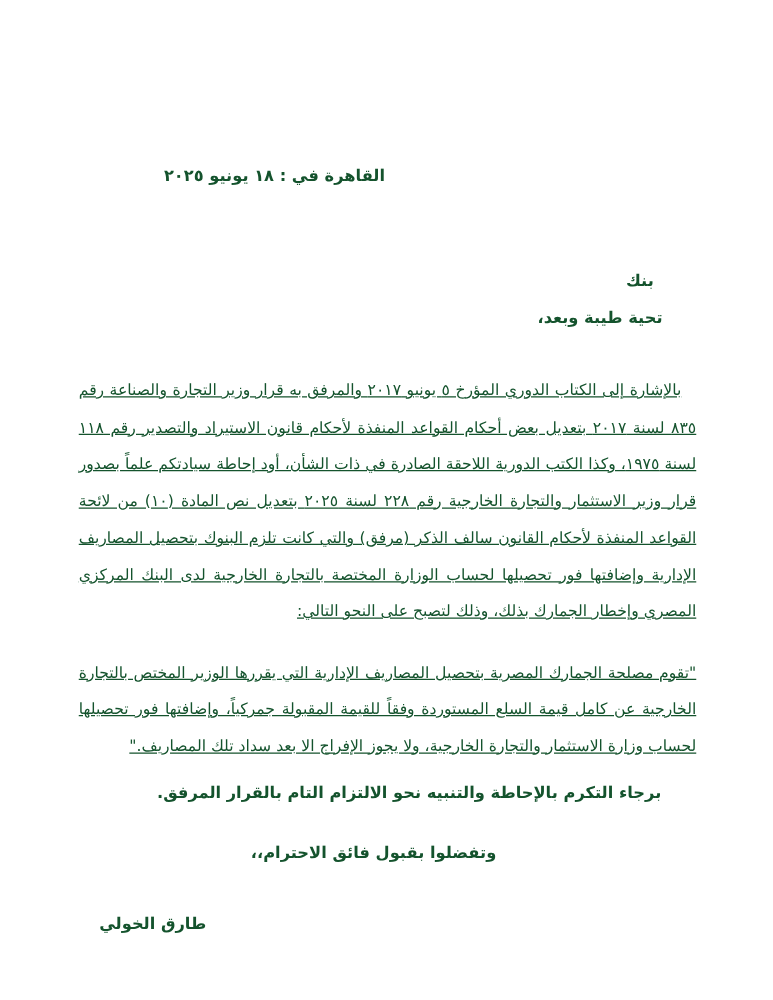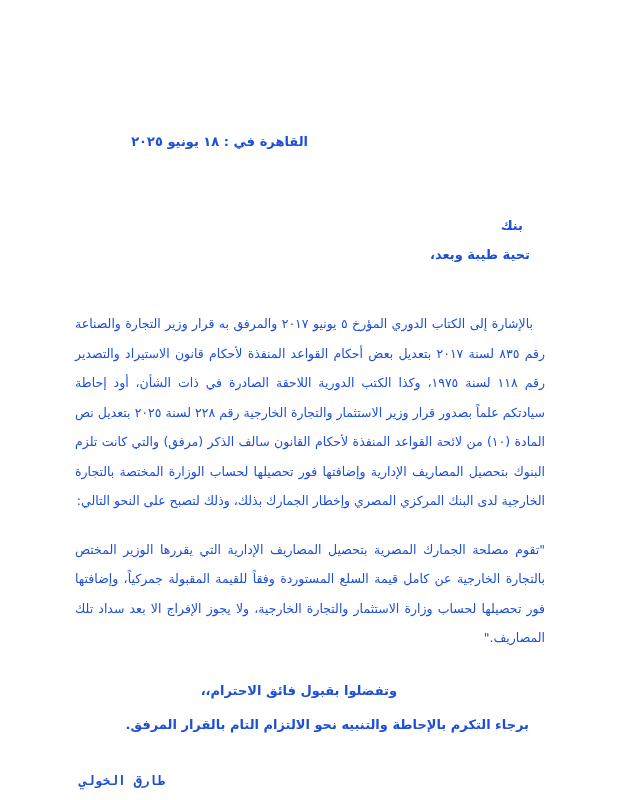--- a/index.html
+++ b/index.html
@@ -7,21 +7,21 @@
     padding: 0;
     background: #ffffff;
   }
   .page {
     position: relative;
     width: 618px;
     height: 800px;
     background: #ffffff;
     overflow: hidden;
     font-family: "DejaVu Sans", "Liberation Serif", sans-serif;
-    color: #1d4ed8;
+    color: #14532d;
     direction: rtl;
     unicode-bidi: embed;
   }
   .abs { position: absolute; }
   .b { font-weight: bold; }
   .line {
     font-size: 13px;
     line-height: 20px;
     white-space: nowrap;
   }
@@ -29,60 +29,60 @@
     position: absolute;
     top: 297px;
     right: 61px;
     left: 63px;
   }
   .para {
     font-size: 12.5px;
     line-height: 29.5px;
     text-align: justify;
     text-justify: inter-word;
-    margin: 12px;
+    margin: 0;
+    text-decoration: underline;
   }
   .para-first { text-indent: 12px; }
   .para-quote { margin-top: 19px; }
   .request {
     margin-top: 14px;
     text-align: right;
     padding-left: 0;
     padding-right: 28px;
   }
   .closing {
     margin-top: 28px;
     text-align: right;
     padding-right: 160px;
   }
   .signature {
     margin-top: 37px;
     padding-right: 392px;
-    font-family: Liberation Mono, monospace;
   }
 </style>
 </head>
 <body>
 
 <div class="page">
 
   <div class="abs line b" style="top:132px; right:310px;">القاهرة في : ١٨ يونيو ٢٠٢٥</div>
 
 
   <div class="abs line b" style="top:216px; right:95px;">بنك</div>
 
   <div class="abs line b" style="top:245px; right:88px;text-align:center;">تحية طيبة وبعد،</div>
 
   <div class="flow">
 
     <p class="para para-first">بالإشارة إلى الكتاب الدوري المؤرخ ٥ يونيو ٢٠١٧ والمرفق به قرار وزير التجارة والصناعة رقم ٨٣٥ لسنة ٢٠١٧ بتعديل بعض أحكام القواعد المنفذة لأحكام قانون الاستيراد والتصدير رقم ١١٨ لسنة ١٩٧٥، وكذا الكتب الدورية اللاحقة الصادرة في ذات الشأن، أود إحاطة سيادتكم علماً بصدور قرار وزير الاستثمار والتجارة الخارجية رقم ٢٢٨ لسنة ٢٠٢٥ بتعديل نص المادة (١٠) من لائحة القواعد المنفذة لأحكام القانون سالف الذكر (مرفق) والتي كانت تلزم البنوك بتحصيل المصاريف الإدارية وإضافتها فور تحصيلها لحساب الوزارة المختصة بالتجارة الخارجية لدى البنك المركزي المصري وإخطار الجمارك بذلك، وذلك لتصبح على النحو التالي:</p>
 
     <p class="para para-quote">"تقوم مصلحة الجمارك المصرية بتحصيل المصاريف الإدارية التي يقررها الوزير المختص بالتجارة الخارجية عن كامل قيمة السلع المستوردة وفقاً للقيمة المقبولة جمركياً، وإضافتها فور تحصيلها لحساب وزارة الاستثمار والتجارة الخارجية، ولا يجوز الإفراج الا بعد سداد تلك المصاريف."</p>
 
+    <div class="line b request">برجاء التكرم بالإحاطة والتنبيه نحو الالتزام التام بالقرار المرفق.</div>
+
     <div class="line b closing">وتفضلوا بقبول فائق الاحترام،،</div>
-
-    <div class="line b request">برجاء التكرم بالإحاطة والتنبيه نحو الالتزام التام بالقرار المرفق.</div>
 
     <div class="line b signature">طارق الخولي</div>
 
   </div>
 
 </div>
 
 </body></html>

